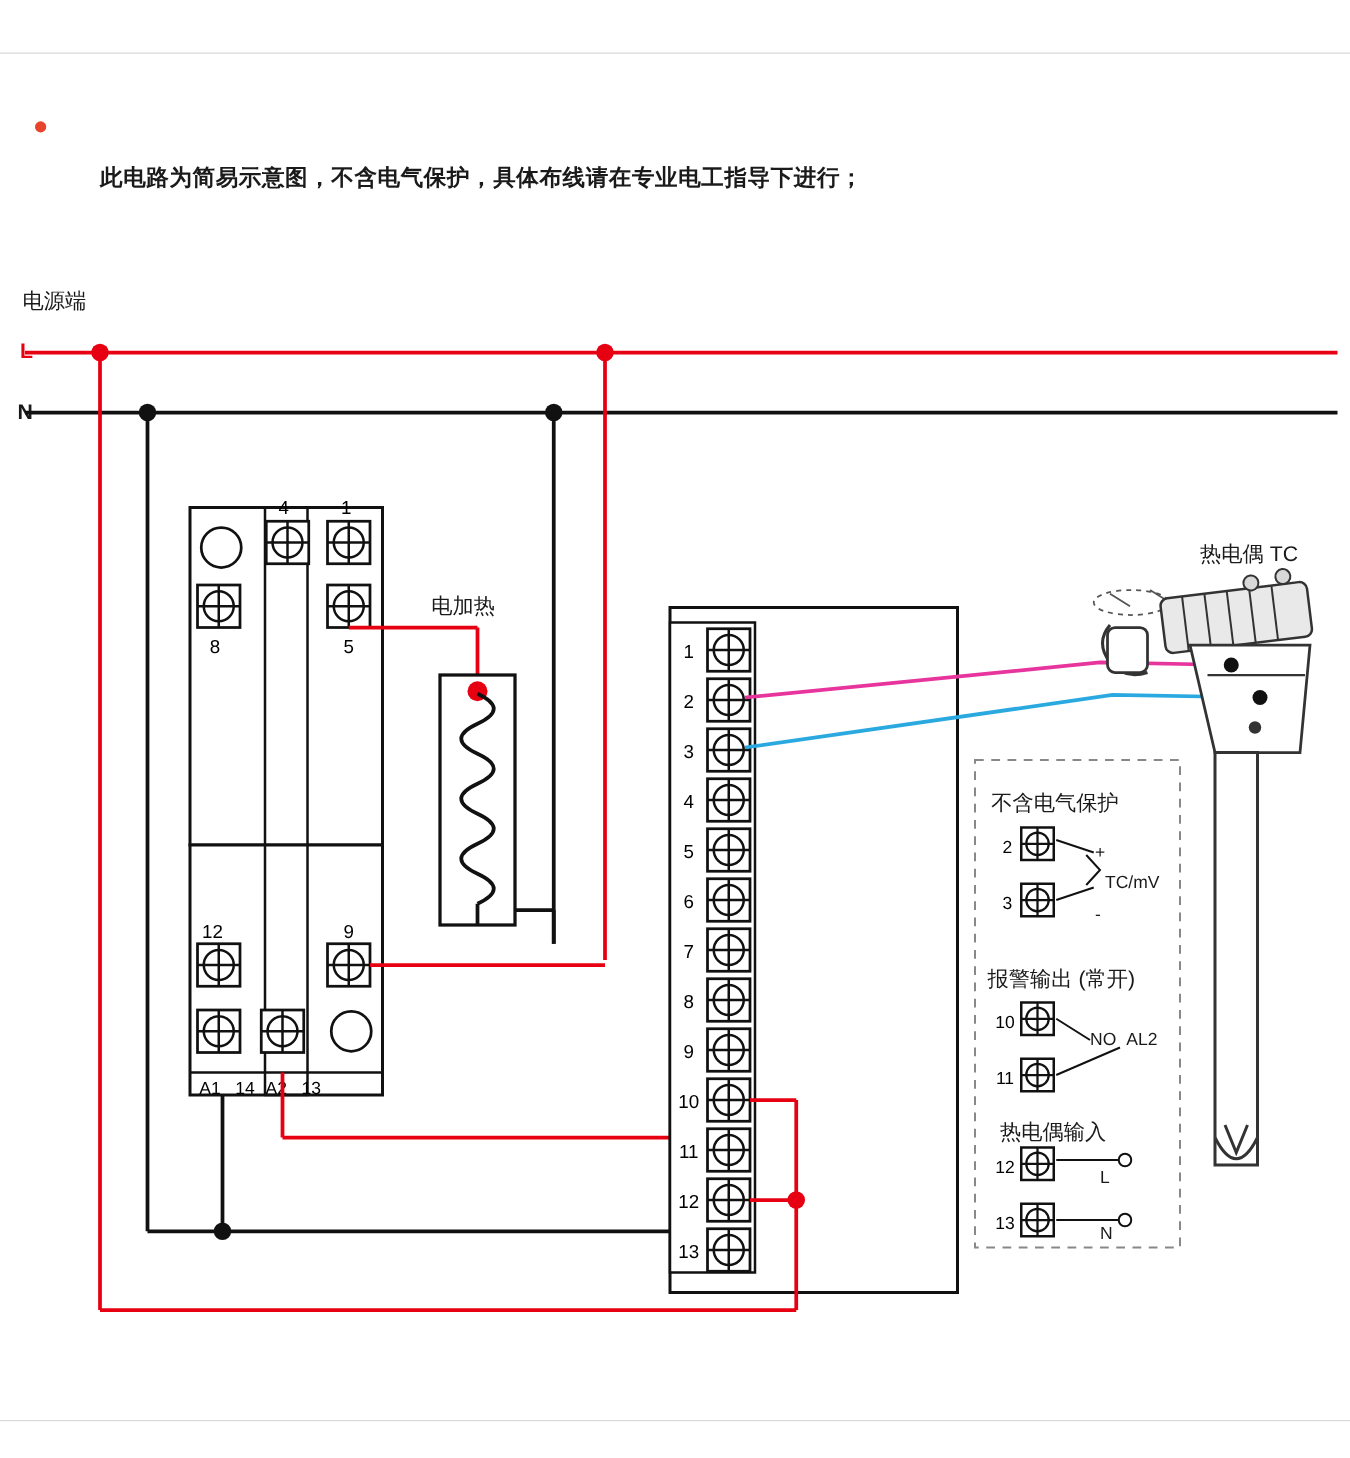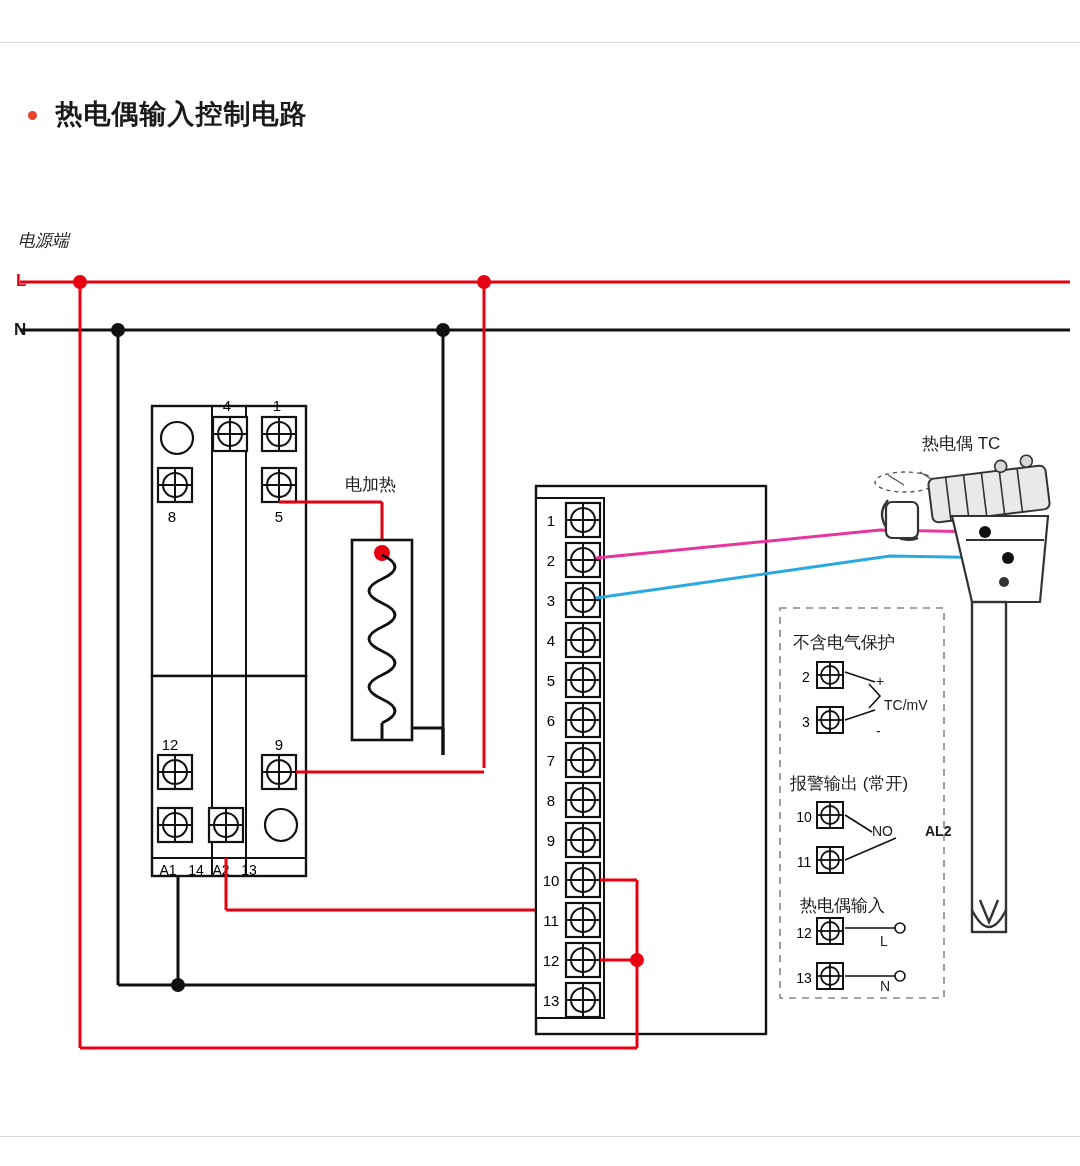--- a/index.html
+++ b/index.html
@@ -29,48 +29,48 @@
   .tiny{font-size:14px;}
 </style>
 </head>
 <body>
 
 <div class="rule" id="rule-top"></div>
 <div class="rule" id="rule-bottom"></div>
 
 <div id="header">
   <span id="bullet"></span>
-  <span id="title">热电偶输入控制电路</span>
+  <div id="subtitle">此电路为简易示意图，不含电气保护，具体布线请在专业电工指导下进行；</div>
 </div>
 
 <div id="diagram">
 
-  <div class="lbl" style="left:18px;top:19px;font-style:italic;">电源端</div>
+  <div class="lbl" style="left:18px;top:19px;">电源端</div>
   <div class="lbl lbl-b" style="left:16px;top:61px;color:#e60012;">L</div>
   <div class="lbl lbl-b" style="left:14px;top:110px;">N</div>
 
   <div class="lbl" style="left:345px;top:263px;font-family:Liberation Serif, serif;">电加热</div>
 
   <div class="lbl small" style="left:162px;top:342px;">ZX-22F (D) /2Z</div>
   <div class="lbl" style="left:178px;top:415px;">中间继电器</div>
   <div class="lbl small" style="left:160px;top:489px;">AC220V</div>
 
   <div class="lbl lbl-b" style="left:650px;top:316px;">A+</div>
   <div class="lbl lbl-b" style="left:650px;top:376px;">B−</div>
 
-  <div class="lbl" style="left:922px;top:222px;">热电偶 TC</div>
+  <div class="lbl" style="left:960px;top:222px;">热电偶 TC</div>
 
   <div class="lbl" style="left:793px;top:421px;">不含电气保护</div>
   <div class="lbl small" style="left:876px;top:463px;">+</div>
   <div class="lbl small" style="left:876px;top:513px;">-</div>
   <div class="lbl small" style="left:884px;top:487px;">TC/mV</div>
 
   <div class="lbl" style="left:790px;top:562px;text-align:center;">报警输出 (常开)</div>
   <div class="lbl tiny" style="left:872px;top:613px;">NO</div>
-  <div class="lbl small" style="left:925px;top:613px;font-weight:bold;">AL2</div>
+  <div class="lbl small" style="left:901px;top:613px;">AL2</div>
 
   <div class="lbl" style="left:800px;top:684px;">热电偶输入</div>
   <div class="lbl small" style="left:880px;top:723px;">L</div>
   <div class="lbl small" style="left:880px;top:768px;">N</div>
 
   <svg id="svg-canvas" width="1080" height="900" viewBox="0 0 1080 900">
     <defs>
       <g id="screwTerm">
         <rect x="0" y="0" width="34" height="34" fill="#ffffff" stroke="#111" stroke-width="2.2"></rect>
         <line x1="0" y1="17" x2="34" y2="17" stroke="#111" stroke-width="2"></line>

